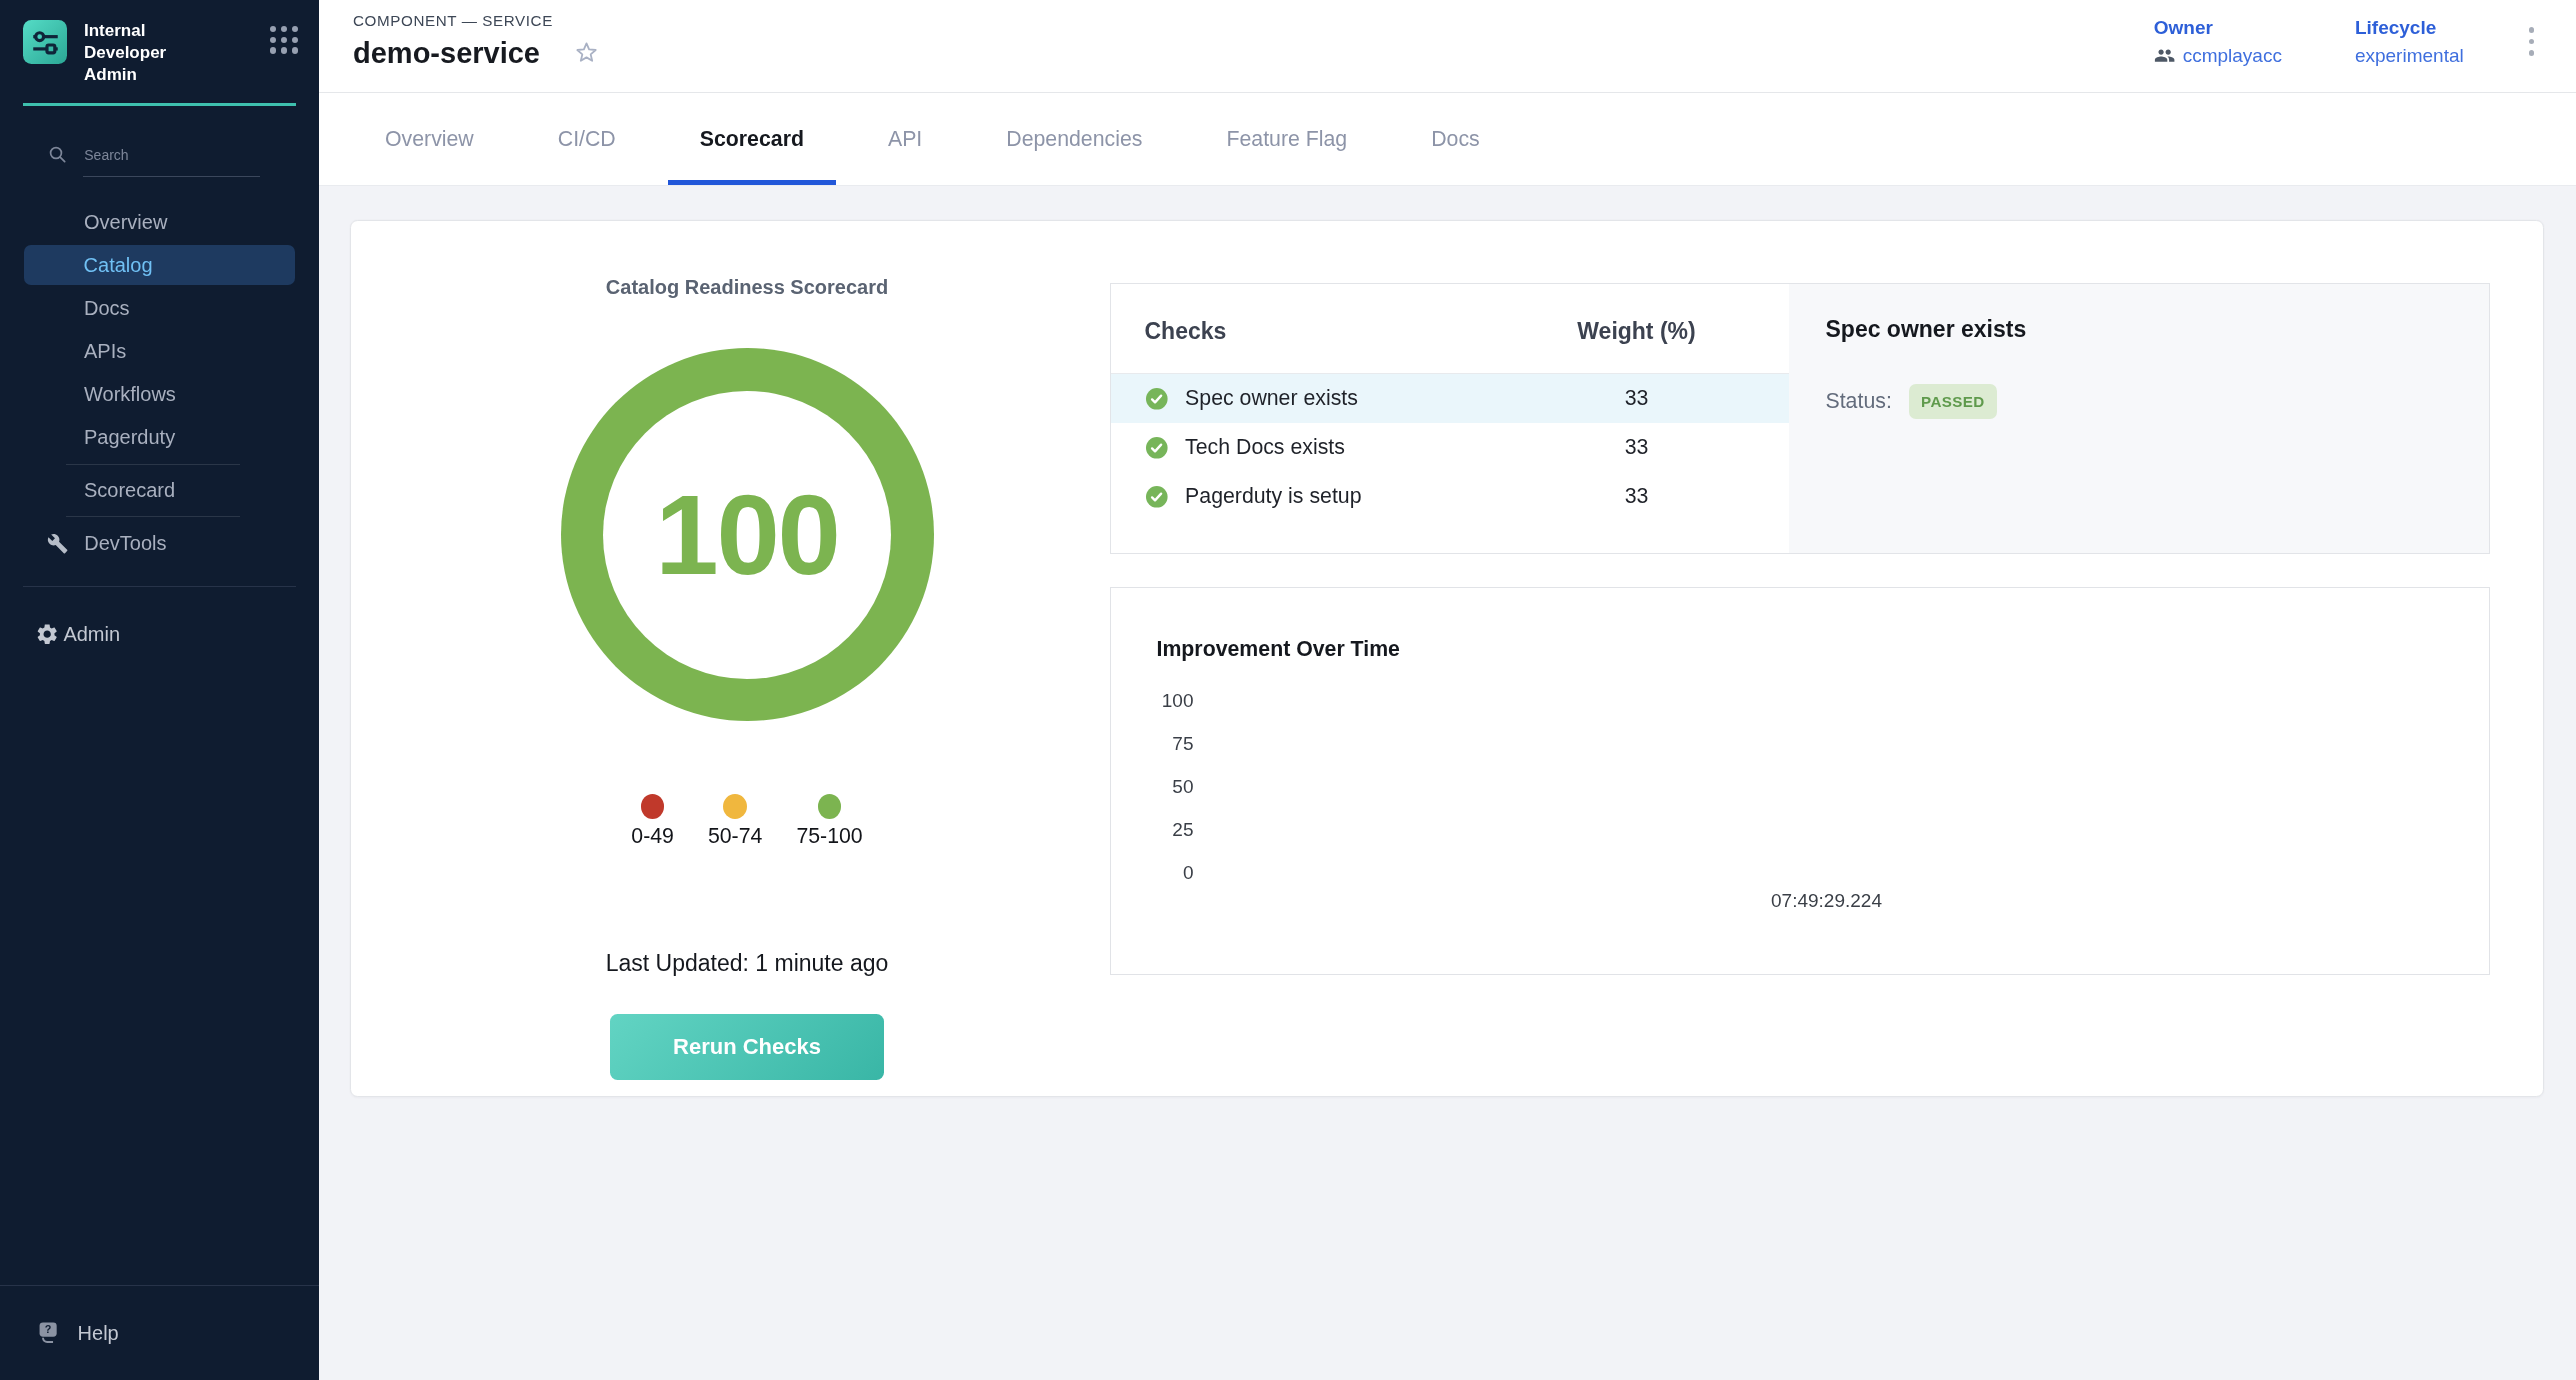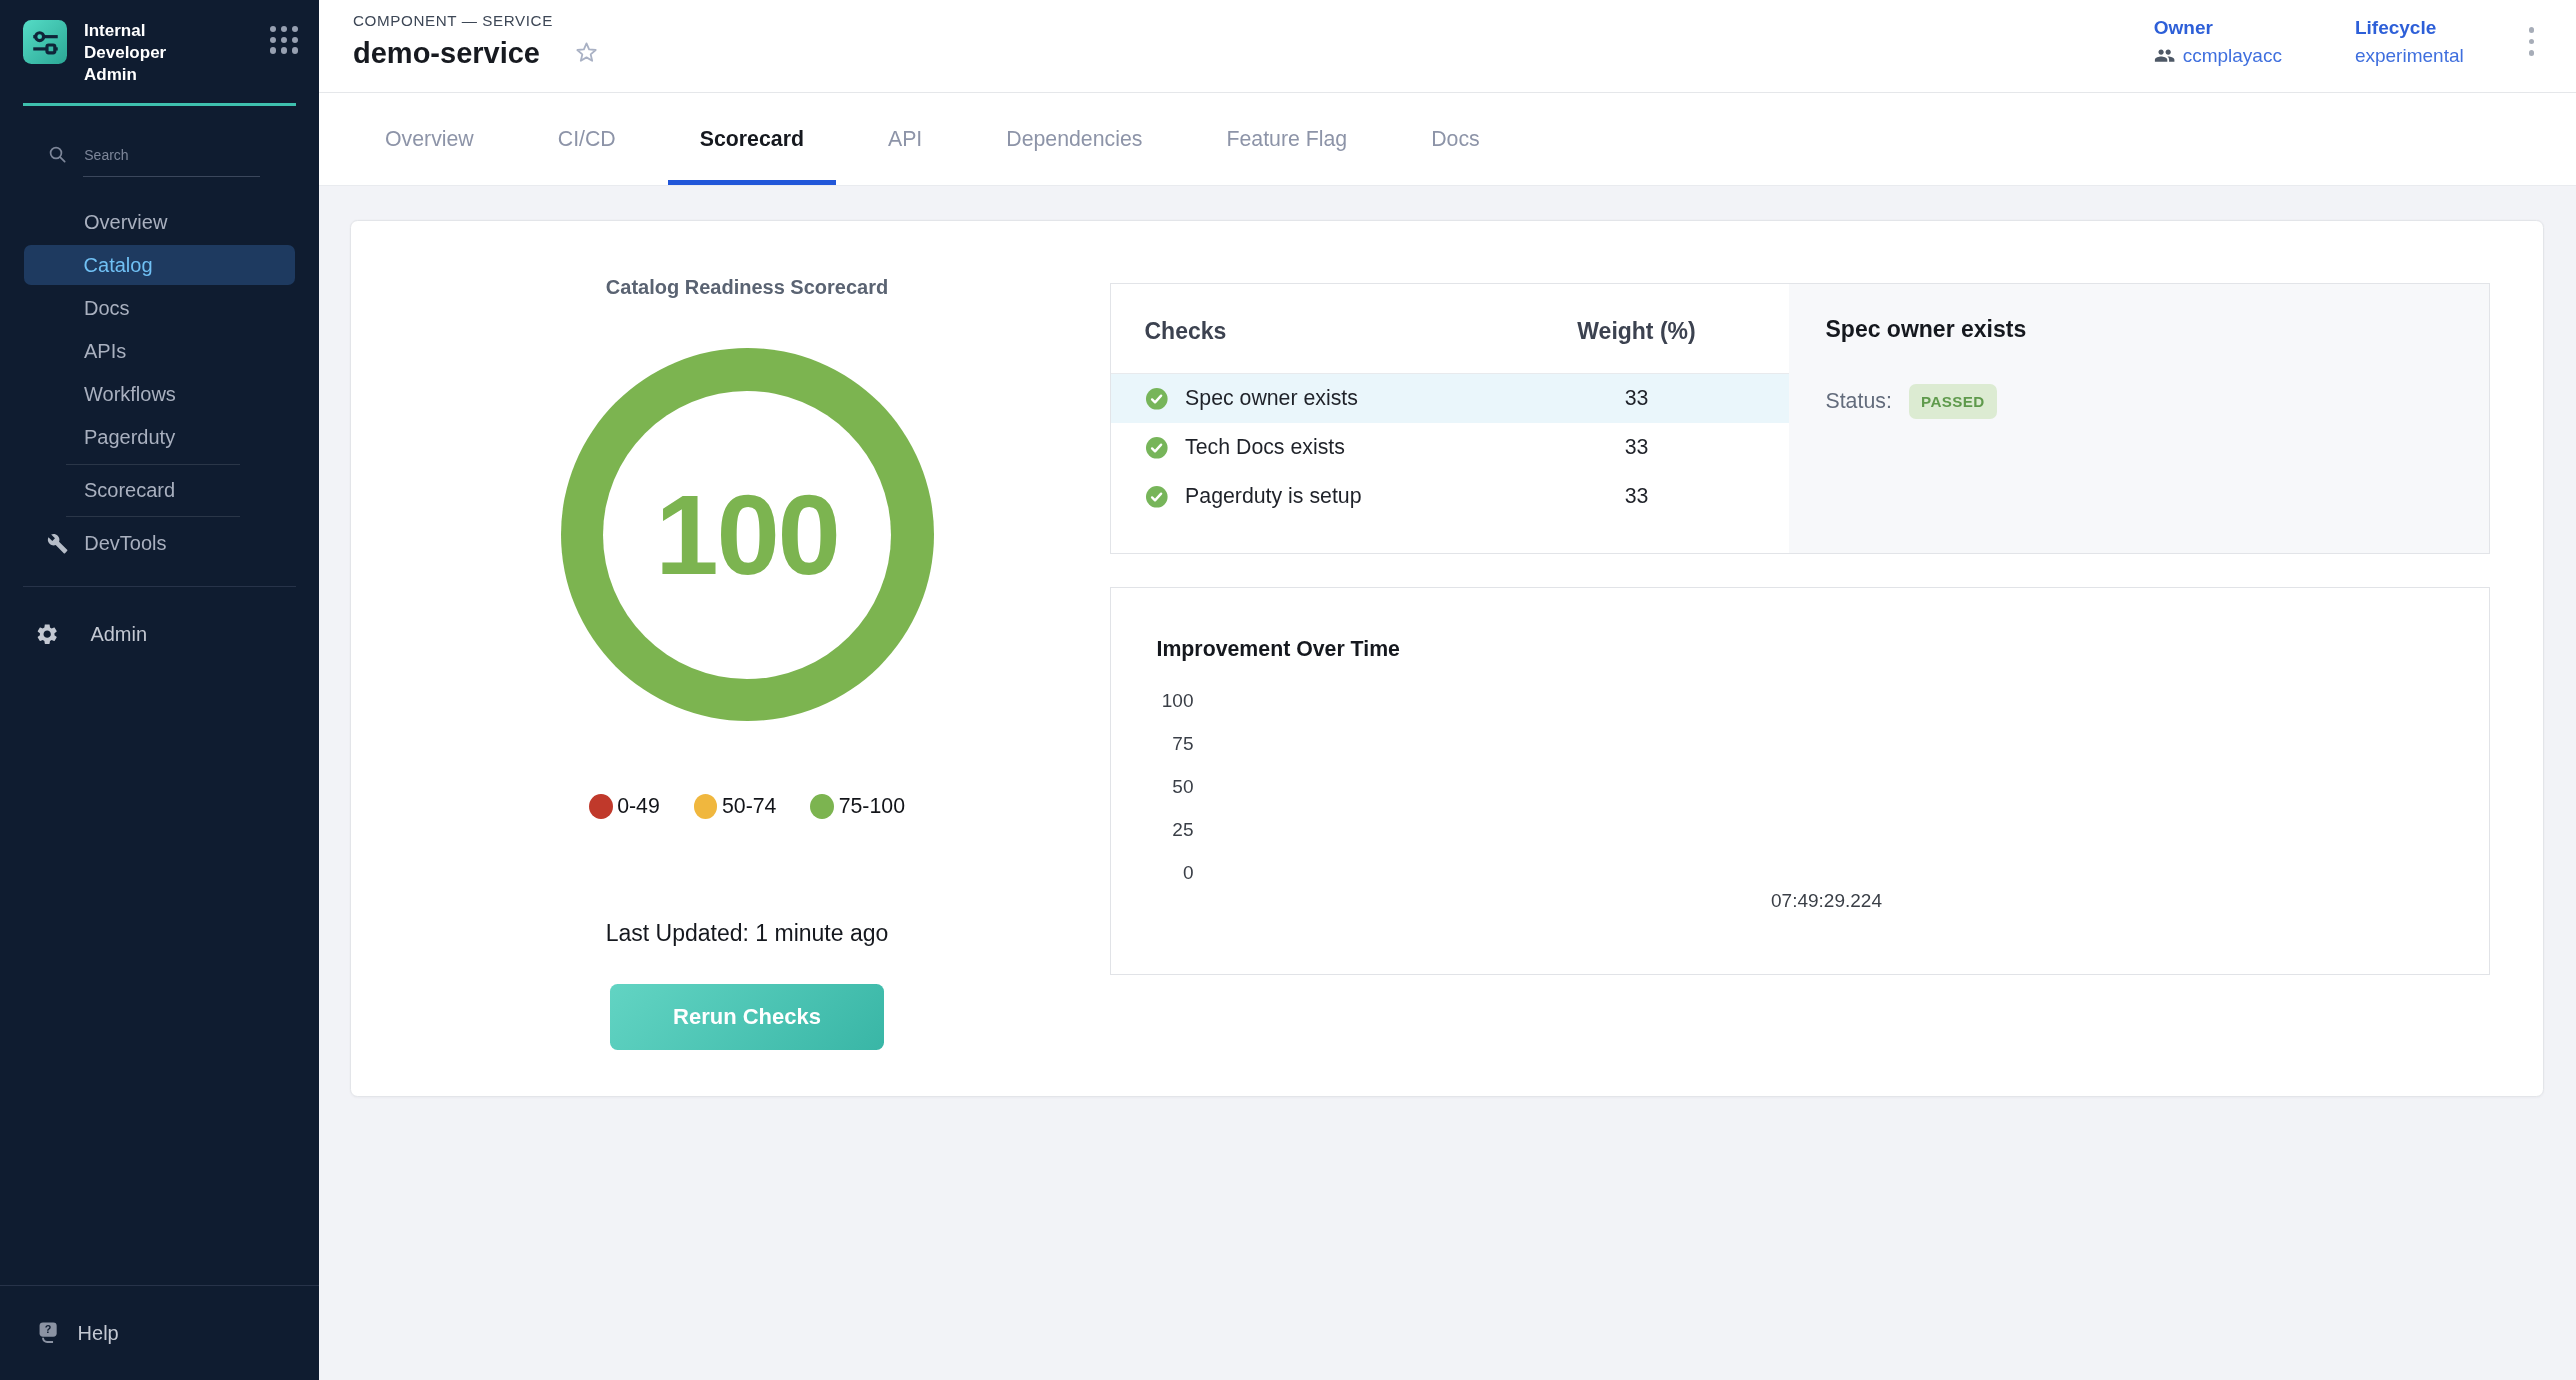--- a/index.html
+++ b/index.html
@@ -22,21 +22,21 @@
   .search-input::placeholder { color:#7d8699; }
 
   .nav { margin-top:24.4px; display:flex; flex-direction:column; }
   .nav-item { height:43px; display:flex; align-items:center; padding-left:84px; font-size:20px; color:#a9b0bf; cursor:pointer; }
   .nav-item.active { height:40px; margin:1.5px 23.6px; padding-left:60px; border-radius:7px; background:#1e3a60; color:#70c0f4; }
   .nav-item.has-icon { padding-left:47px; gap:16px; }
   .nav-item.has-icon svg { width:21.3px; height:21.3px; }
   .nav-rule { height:0.8px; background:#2a3648; margin:4.6px 79px 4.6px 66px; }
 
   .admin-rule { height:0.8px; background:#273349; margin:21.3px 23px 0 23px; }
-  .admin-item { margin-top:26px; height:43px; display:flex; align-items:center; padding-left:35px; gap:31px; font-size:20px; color:#c3c8d2; cursor:pointer; }
+  .admin-item { margin-top:26px; height:43px; display:flex; align-items:center; padding-left:35px; gap:4px; font-size:20px; color:#c3c8d2; cursor:pointer; }
   .admin-item svg { width:24.4px; height:24.4px; }
 
   .sidebar-spacer { flex:1; }
   .help-rule { height:0.8px; background:#273349; }
   .help-item { height:94px; display:flex; align-items:center; padding-left:35px; gap:15.2px; font-size:20px; color:#c3c8d2; cursor:pointer; }
   .help-item svg { width:27.4px; height:27.4px; }
 
   
   .main { flex:1; display:flex; flex-direction:column; min-width:0;border-radius:18px; }
 
@@ -62,21 +62,21 @@
   .content { flex:1; background:#f2f3f7; padding:34px 32px 0 30.5px; }
   .card { background:#ffffff; border:0.8px solid #e3e5e9; border-radius:7.6px; height:877px; display:flex; box-shadow:0 0.8px 2.3px rgba(20,30,60,0.04); }
 
   
   .gauge-col { width:759px; min-width:759px; display:flex; flex-direction:column; align-items:center; padding-top:55px; padding-left:34px; }
   .gauge-title { font-size:20px; font-weight:600; color:#5a6372; }
   .donut { margin-top:49px; width:373px; height:373px; border-radius:50%; background:#7cb450; display:flex; align-items:center; justify-content:center; }
   .donut-hole { width:288px; height:288px; border-radius:50%; background:#ffffff; display:flex; align-items:center; justify-content:center; }
   .donut-value { font-size:114px; font-weight:700; color:#7cb450; letter-spacing:-2.3px; }
   .legend { margin-top:73px; display:flex; align-items:center; gap:34px; }
-  .legend-item { display:flex; align-items:center; gap:4.6px; font-size:21.3px; color:#121419; font-weight:500; }
+  .legend-item { display:flex; align-items:center; gap:4.6px; font-size:21.3px; color:#121419; font-weight:500;flex-direction:column; }
   .legend-dot { width:23.6px; height:25px; border-radius:50%; }
   .dot-red { background:#c0392b; } .dot-yellow { background:#f0b73e; } .dot-green { background:#7cb450; }
   .last-updated { margin-top:101px; font-size:23px; color:#15181e; }
   .rerun-btn { margin-top:37px; width:274px; height:66px; border:none; border-radius:7.6px; background:linear-gradient(135deg,#62d4c3 0%,#39b6a6 100%); color:#ffffff; font-size:22px; font-weight:600; font-family:inherit; cursor:pointer; }
 
   
   .right-col { flex:1; display:flex; flex-direction:column; padding:62px 53px 0 0; min-width:0; }
   .checks-block { display:flex; border:0.8px solid #e2e4e8; height:271px; }
   .checks-table { width:678px; min-width:678px; background:#ffffff; padding-top:23px; display:flex; flex-direction:column; }
   .checks-head { display:flex; align-items:center; padding:0 34px; height:49px; }

